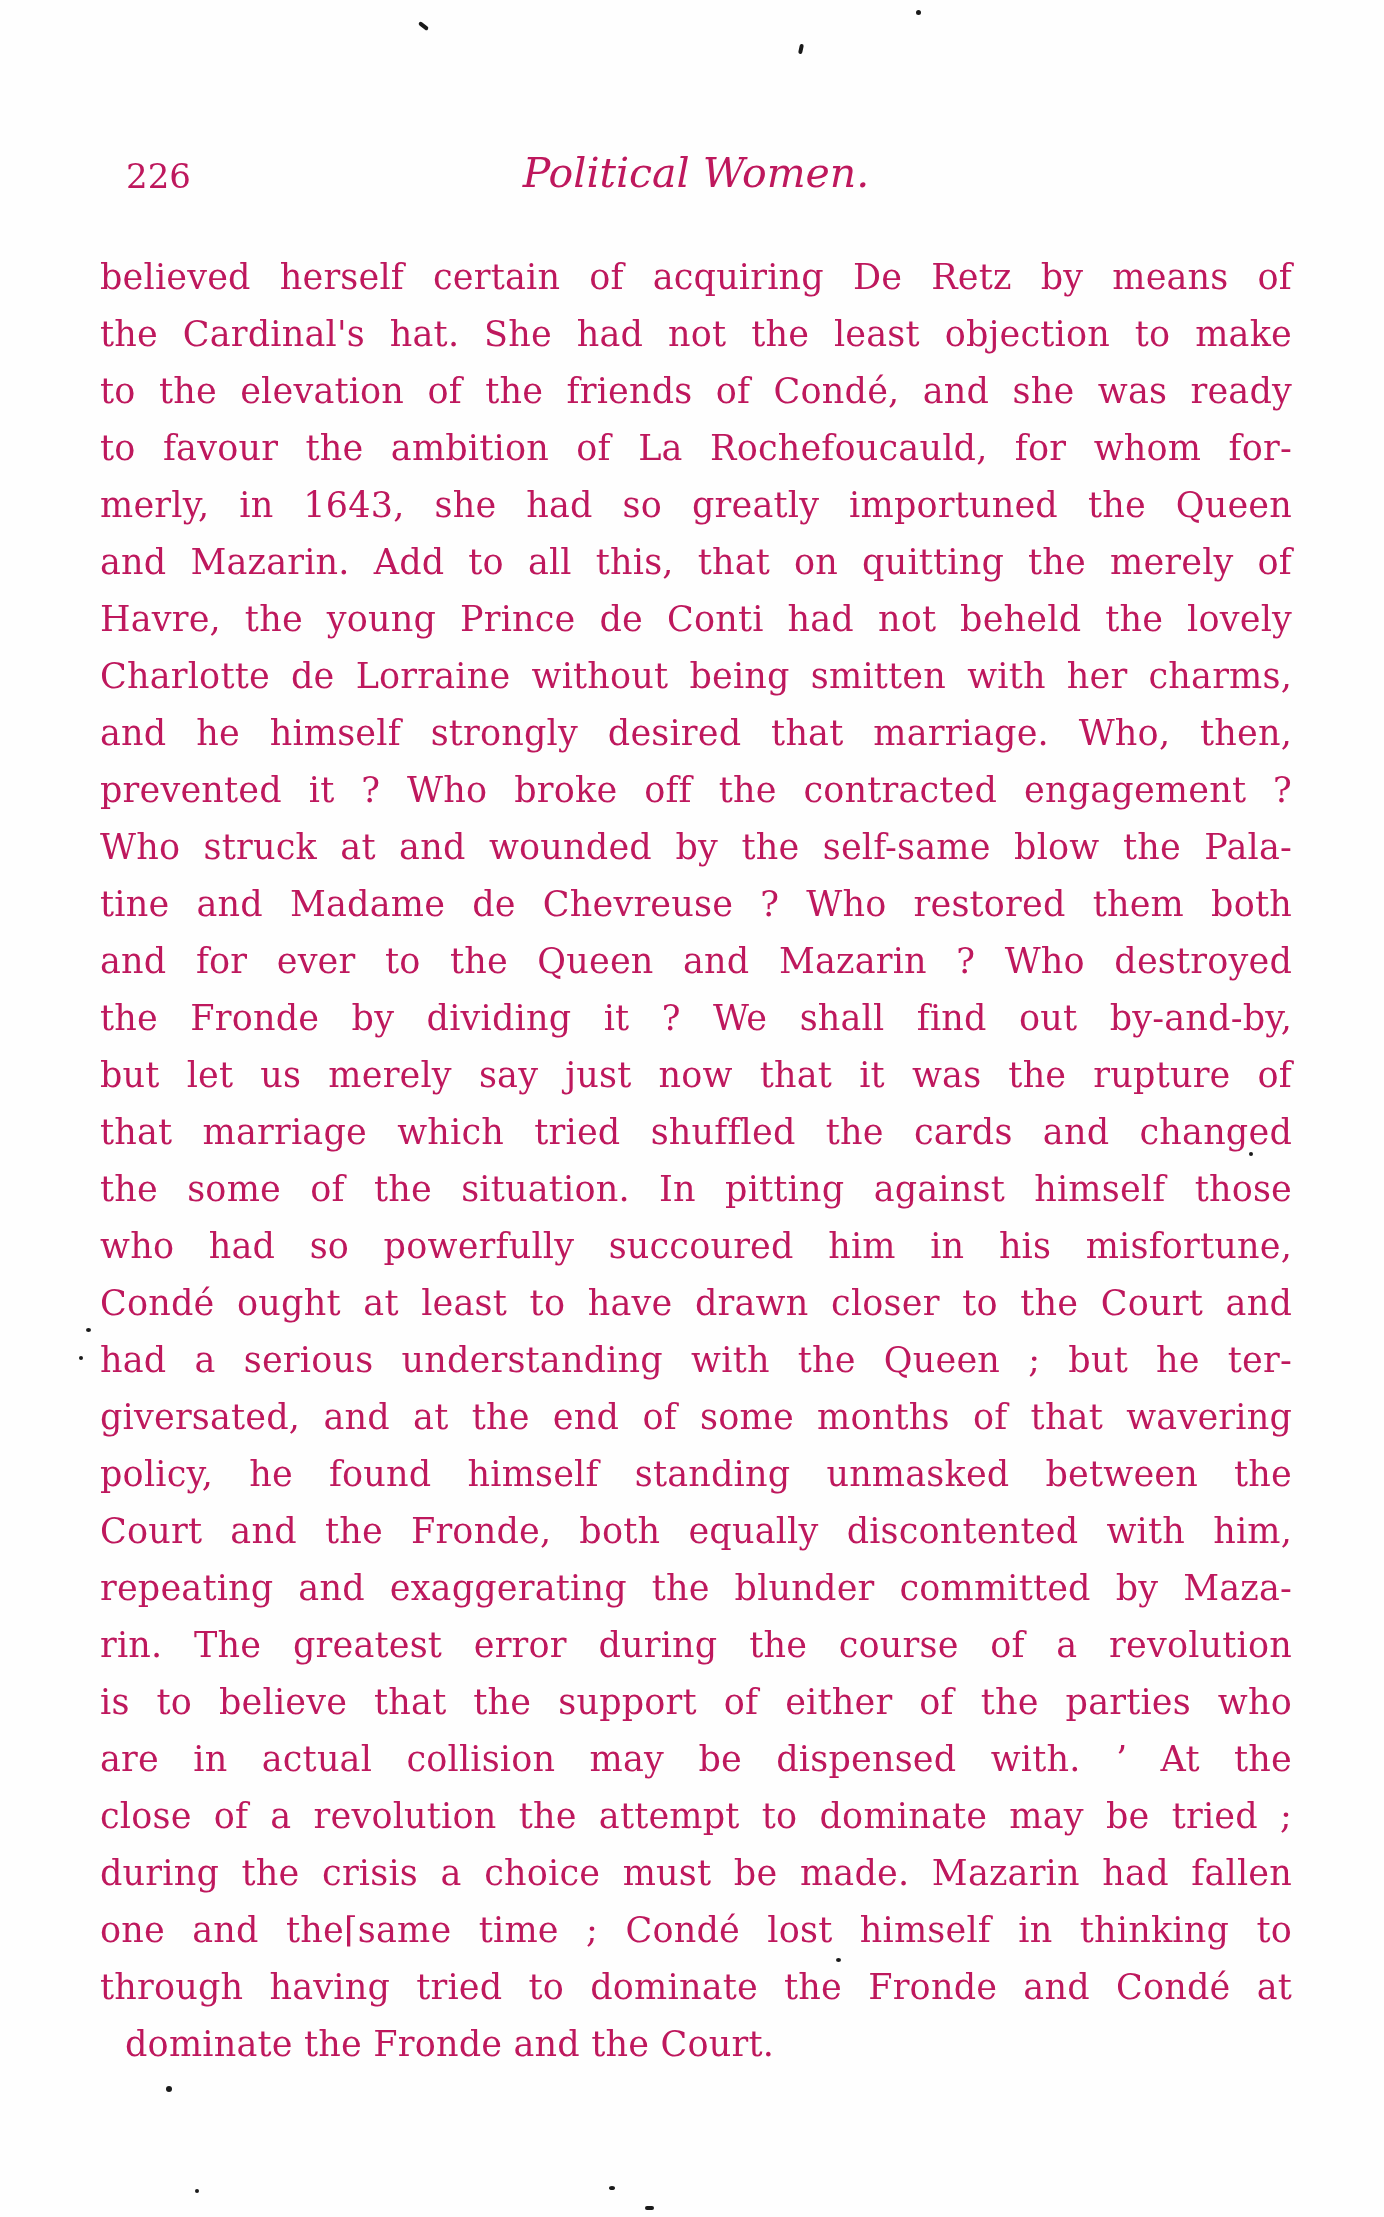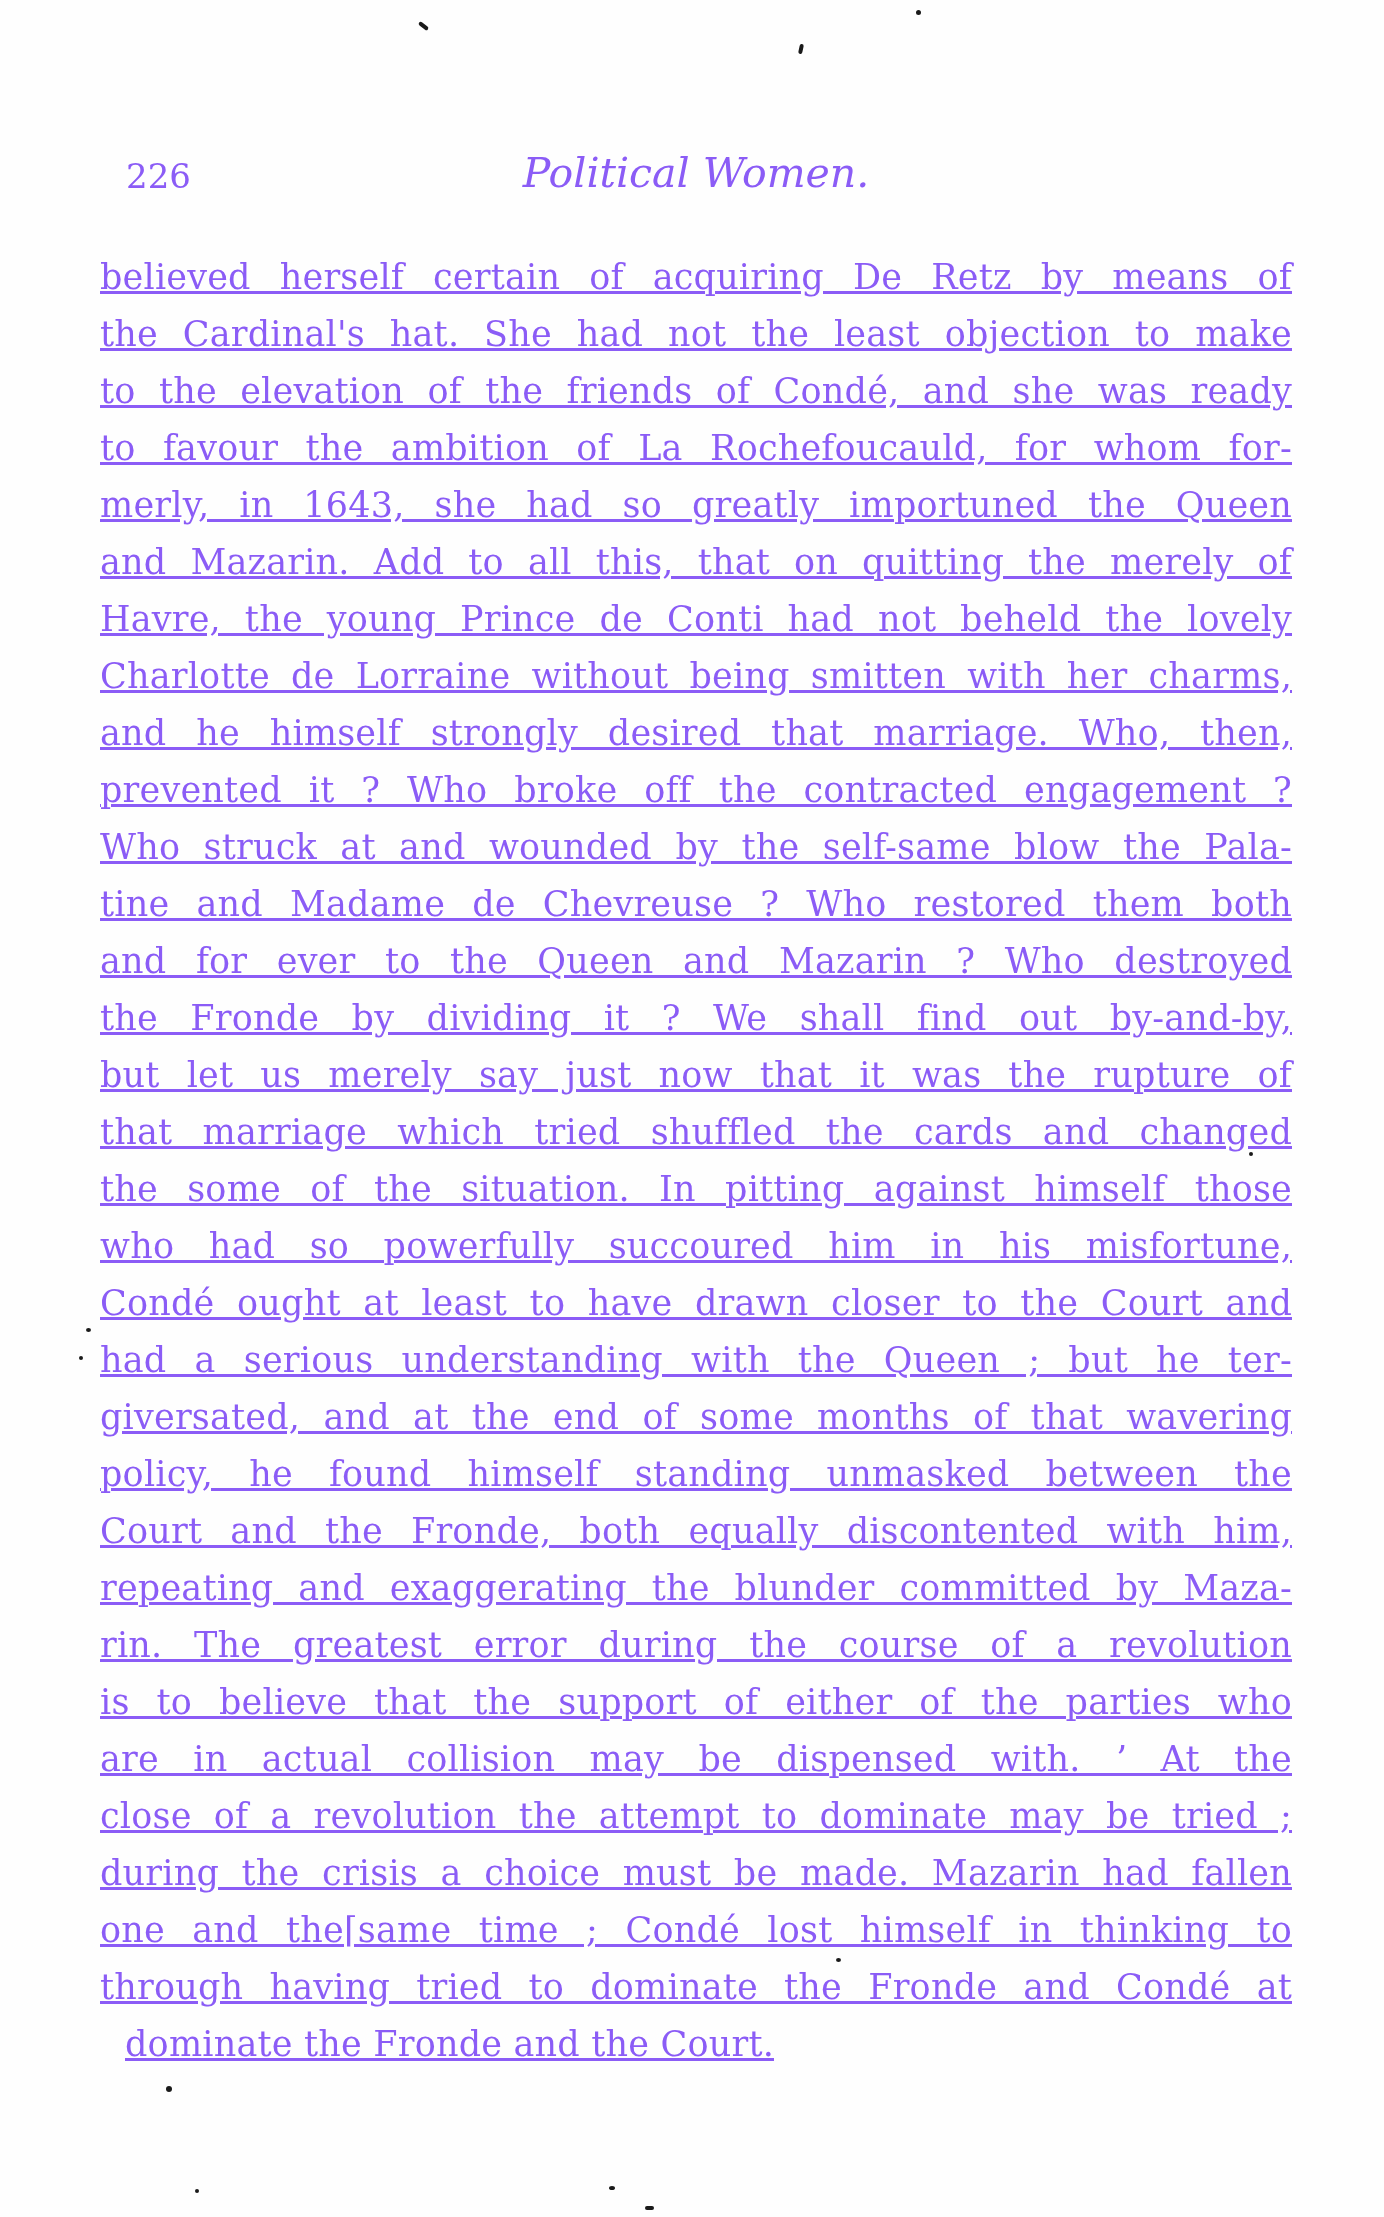--- a/index.html
+++ b/index.html
@@ -3,21 +3,21 @@
 <meta charset="utf-8">
 <style>
   html,body{margin:0;padding:0;background:#e8e8e8;}
   .page{
     position:relative;
     width:1384px;
     height:2217px;
     margin:0 auto;
     background:#fefefe;
     overflow:hidden;
-    color:#8b5cf6;
+    color:#be185d;
     font-family:"DejaVu Serif", serif;
   }
   .page-number{
     position:absolute;
     left:126px;
     top:156px;
     font-size:34px;
     line-height:40px;
   }
   .running-title{
@@ -36,21 +36,20 @@
     top:249px;
     width:1192px;
   }
   .line{
     height:57px;
     line-height:57px;
     font-size:35px;
     text-align:justify;
     text-align-last:justify;
     letter-spacing:0.2px;
-    text-decoration:underline;
   }
   .line.last{
     text-align-last:left;
     margin-left:25px;
   }
   
   .speck{position:absolute;background:#1a1a1a;border-radius:50%;}
   .s1{left:418px;top:24px;width:11px;height:4px;transform:rotate(38deg);border-radius:2px;}
   .s2{left:916px;top:10px;width:5px;height:5px;}
   .s3{left:799px;top:44px;width:4px;height:10px;transform:rotate(12deg);border-radius:2px;}

